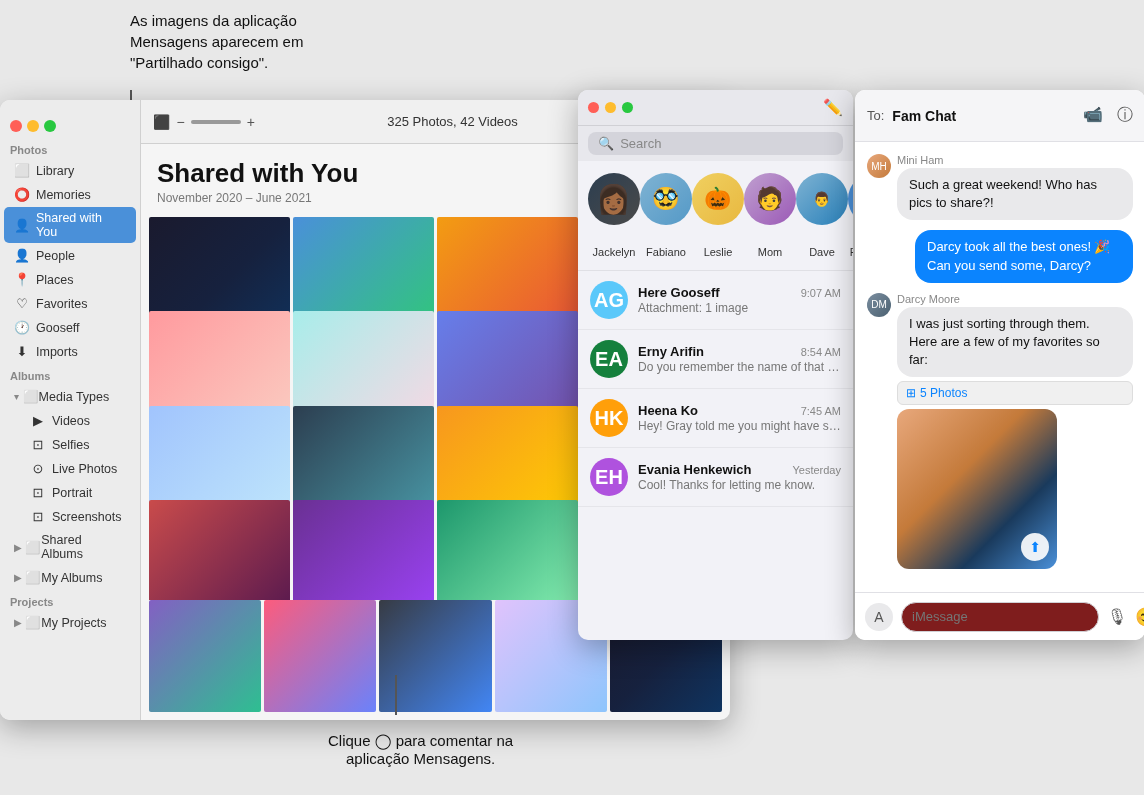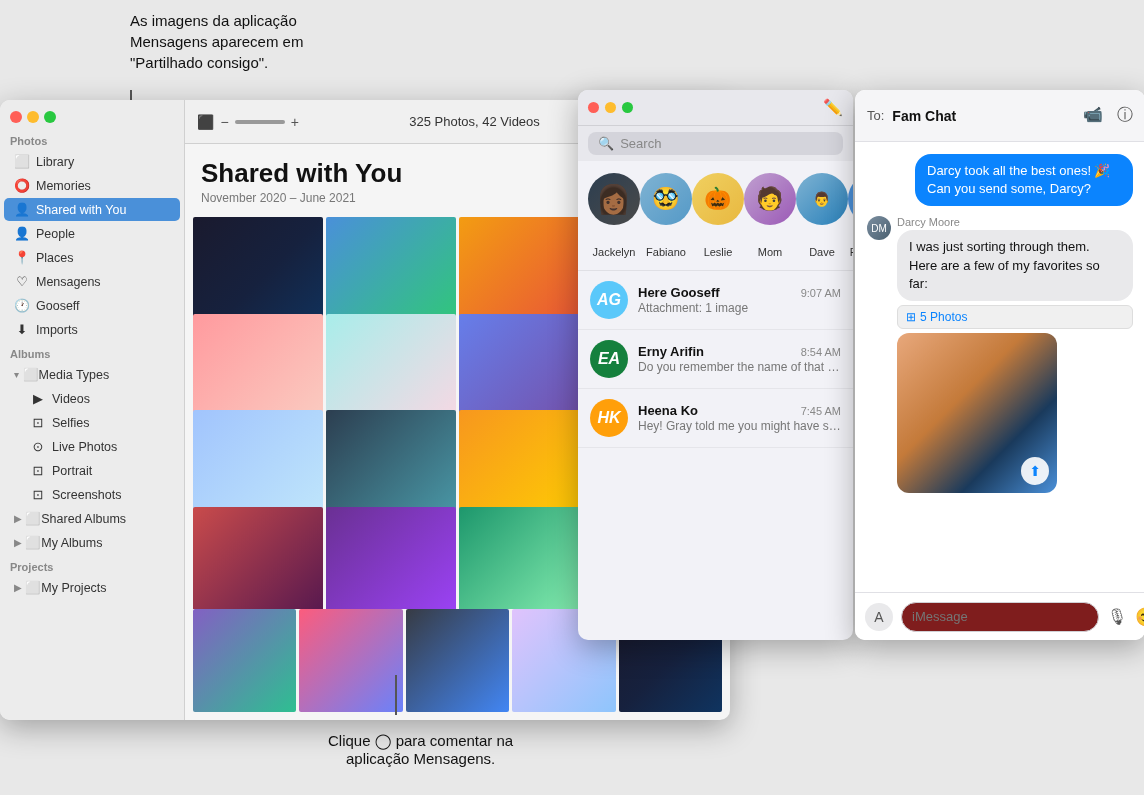--- a/index.html
+++ b/index.html
@@ -56,24 +56,24 @@
       height: 620px;
       background: #f5f5f5;
       border-radius: 10px;
       box-shadow: 0 8px 30px rgba(0,0,0,0.3);
       overflow: hidden;
       display: flex;
     }
 
     
     .sidebar {
-      width: 185px;
+      width: 141px;
       background: #ececec;
       border-right: 1px solid #d0d0d0;
-      padding: 3px 0;
+      padding: 12px 0;
       font-size: 12px;
       overflow-y: auto;
       flex-shrink: 0;
     }
     .sidebar-section-header {
       padding: 6px 10px 2px 10px;
       font-size: 11px;
       font-weight: 600;
       color: #888;
       text-transform: none;
@@ -355,24 +355,23 @@
       cursor: pointer;
     }
     .msg-avatar {
       width: 38px;
       height: 38px;
       border-radius: 50%;
       flex-shrink: 0;
       display: flex;
       align-items: center;
       justify-content: center;
-      font-size: 16px;
+      font-size: 20px;
       color: white;
       font-weight: 600;
-      font-style: italic;
     }
     .msg-info { flex: 1; min-width: 0; }
     .msg-row1 { display: flex; justify-content: space-between; align-items: center; }
     .msg-name { font-size: 13px; font-weight: 600; color: #111; }
     .msg-time { font-size: 11px; color: #888; }
     .msg-preview { font-size: 12px; color: #777; white-space: nowrap; overflow: hidden; text-overflow: ellipsis; margin-top: 1px; }
 
     
     .chat-window {
       position: absolute;
@@ -536,21 +535,21 @@
     <div class="sidebar-item">
       <span class="item-icon">👤</span>
       <span>People</span>
     </div>
     <div class="sidebar-item">
       <span class="item-icon">📍</span>
       <span>Places</span>
     </div>
     <div class="sidebar-item">
       <span class="item-icon">♡</span>
-      <span>Mensagens</span>
+      <span>Favorites</span>
     </div>
     <div class="sidebar-item">
       <span class="item-icon">🕐</span>
       <span>Gooseff</span>
     </div>
     <div class="sidebar-item">
       <span class="item-icon">⬇</span>
       <span>Imports</span>
     </div>
 
@@ -768,35 +767,52 @@
     <div class="msg-list-item">
       <div class="msg-avatar" style="background:#ff9f0a;">HK</div>
       <div class="msg-info">
         <div class="msg-row1">
           <span class="msg-name">Heena Ko</span>
           <span class="msg-time">7:45 AM</span>
         </div>
         <div class="msg-preview">Hey! Gray told me you might have some good recommendations for our...</div>
       </div>
     </div>
+    <div class="msg-list-item">
+      <div class="msg-avatar" style="background:#af52de;">EH</div>
+      <div class="msg-info">
+        <div class="msg-row1">
+          <span class="msg-name">Evania Henkewich</span>
+          <span class="msg-time">Yesterday</span>
+        </div>
+        <div class="msg-preview">Cool! Thanks for letting me know.</div>
+      </div>
+    </div>
   </div>
 </div>
 
 <div class="chat-window">
   <div class="chat-header">
     <span style="font-size:13px;color:#555;">To:</span>
     <span class="chat-title">Fam Chat</span>
     <div class="chat-icons">
       <span>📹</span>
       <span>ⓘ</span>
     </div>
   </div>
 
   <div class="chat-messages">
 
+    <div style="display:flex;align-items:flex-start;gap:6px;">
+      <div class="chat-mini-avatar">MH</div>
+      <div>
+        <div class="chat-sender">Mini Ham</div>
+        <div class="chat-bubble bubble-gray">Such a great weekend! Who has pics to share?!</div>
+      </div>
+    </div>
 
     <div style="display:flex;justify-content:flex-end;padding-left:48px;">
       <div class="chat-bubble bubble-blue">Darcy took all the best ones! 🎉 Can you send some, Darcy?</div>
     </div>
 
     <div style="display:flex;align-items:flex-start;gap:6px;">
       <div class="chat-mini-avatar chat-mini-avatar-darcy">DM</div>
       <div>
         <div class="chat-sender">Darcy Moore</div>
         <div class="chat-bubble bubble-gray">I was just sorting through them. Here are a few of my favorites so far:</div>

